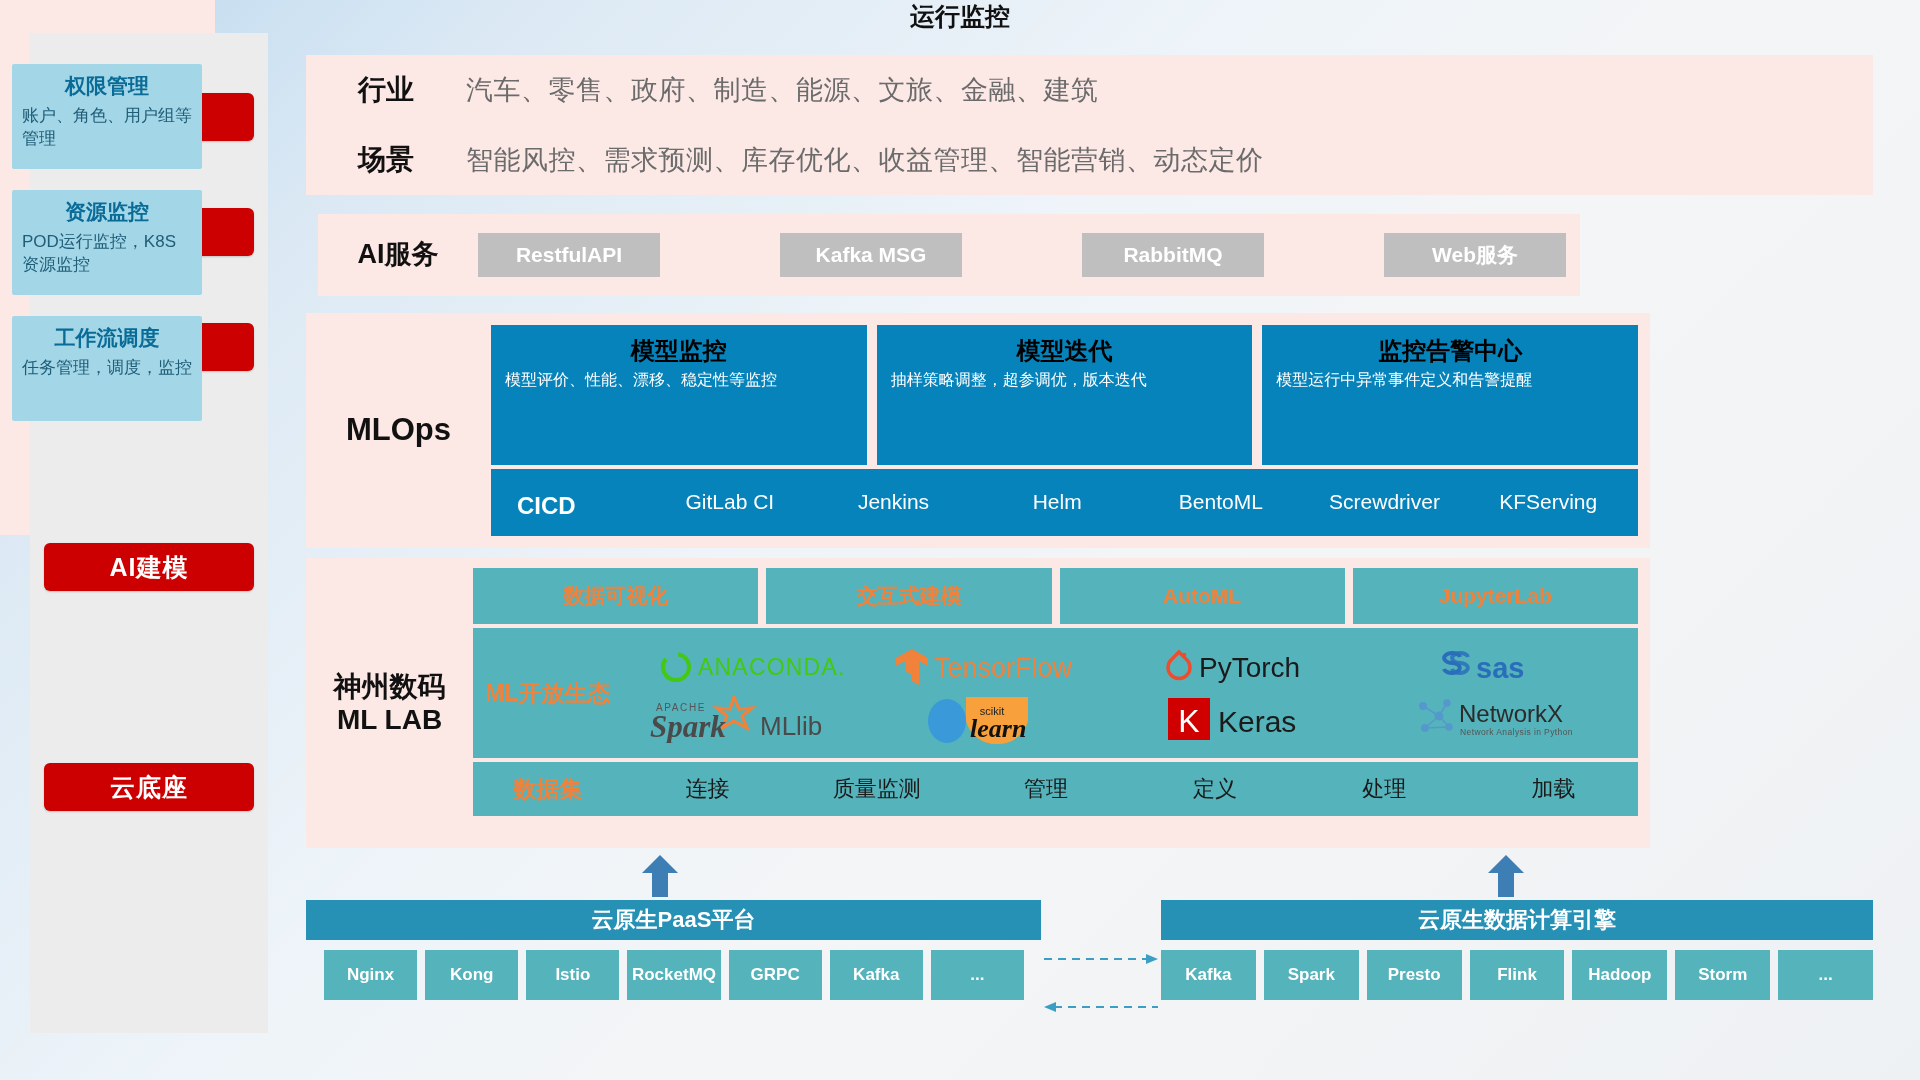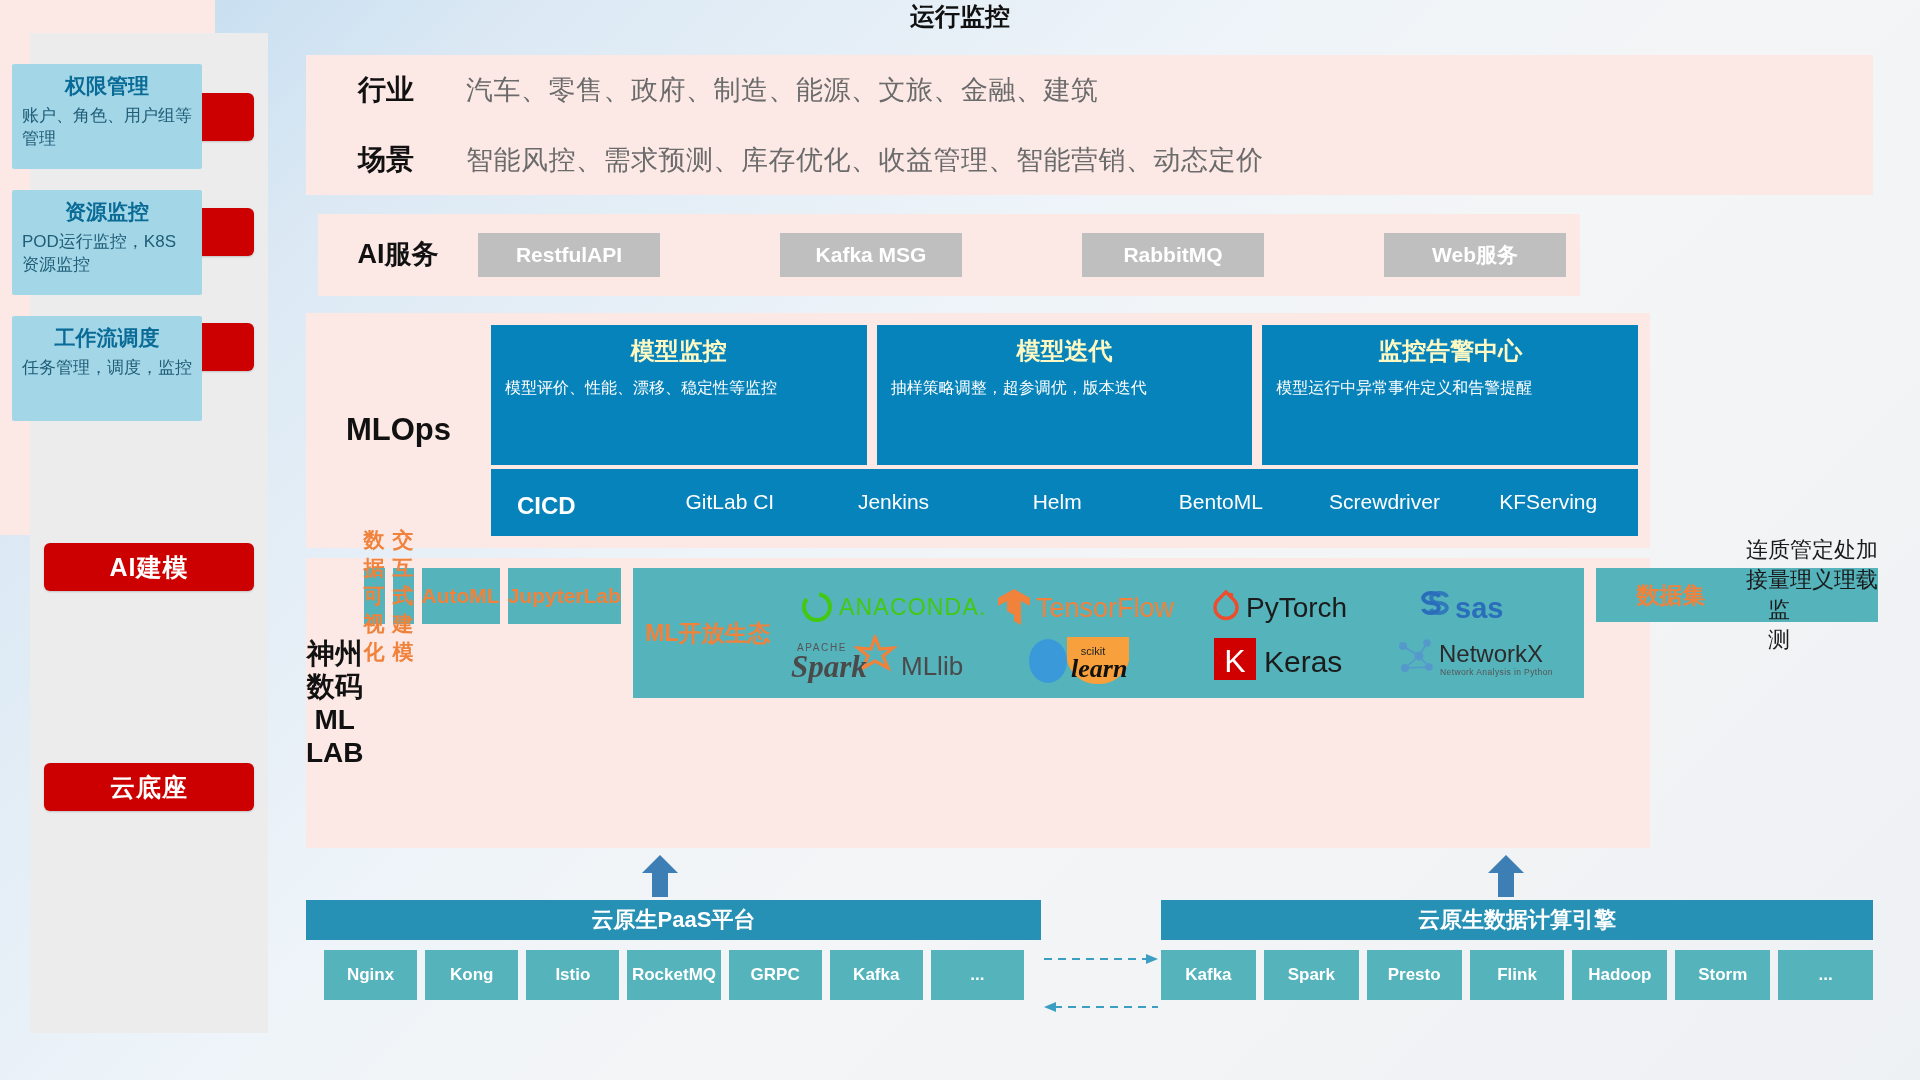--- a/index.html
+++ b/index.html
@@ -59,38 +59,38 @@
   
   #panel-mlops { left: 306px; top: 313px; width: 1344px; height: 235px; }
   #panel-mlops .inner { position: absolute; inset: 0; display: flex; }
   #panel-mlops .lbl { width: 185px; font-size: 31px; }
   #panel-mlops .right { flex: 1; padding: 12px 12px 12px 0; display: flex; flex-direction: column; gap: 4px; }
   .mlops-cards { display: flex; gap: 10px; height: 145px; }
   .mlops-card {
     flex: 1; background: #0683bb; padding: 10px 14px 8px;
     display: flex; flex-direction: column; align-items: center;
   }
-  .mlops-card .t { color: #fef9c3; font-weight: bold; font-size: 24px; margin-bottom: 10px; text-align: right; }
+  .mlops-card .t { color: #000000; font-weight: bold; font-size: 24px; margin-bottom: 2px; text-align: right; }
   .mlops-card .d { color: #ffffff; font-size: 16px; line-height: 1.35; align-self: stretch; }
   .cicd-bar {
     height: 70px; background: #0683bb; display: flex; align-items: center;
     padding: 0 8px 0 26px; gap: 6px;
   }
   .cicd-bar .ct { color: #fff; font-size: 24px; font-weight: bold; width: 125px; margin-top: 8px; }
   .cicd-items { flex: 1; display: flex; }
   .cicd-items span {
     flex: 1; color: #fff; font-size: 21px; text-align: center;
     line-height: 1.05; word-break: break-all; align-self: flex-start;
   }
 
   
   #panel-lab { left: 306px; top: 558px; width: 1344px; height: 290px; }
   #panel-lab .inner { position: absolute; inset: 0; display: flex; }
-  #panel-lab .lbl { width: 181px; font-size: 28px; border-radius: 29px; }
-  #panel-lab .right { flex: 1; padding: 10px 12px 10px 0; display: flex; flex-direction: row; gap: 12px; }
+  #panel-lab .lbl { width: 167px; font-size: 28px; border-radius: 29px; }
+  #panel-lab .right { flex: 1; padding: 10px 12px 10px 0; display: flex; flex-direction: column; gap: 4px; }
   .tool-row { display: flex; gap: 8px; height: 56px; }
   .tool-chip {
     flex: 1; background: #55b3bb; display: flex; align-items: center; justify-content: center;
     color: #f0823c; font-weight: bold; font-size: 21px;
   }
   .eco-row { background: #55b3bb; height: 130px; display: flex; align-items: center; }
   .eco-label { width: 150px; text-align: center; color: #f0823c; font-weight: bold; font-size: 23px; }
   .eco-logos { flex: 1; display: grid; grid-template-columns: repeat(4, 1fr); grid-template-rows: 1fr 1fr;
                 align-items: center; justify-items: center; padding-right: 6px; }
   .dataset-row { background: #55b3bb; height: 54px; display: flex; align-items: center; }

